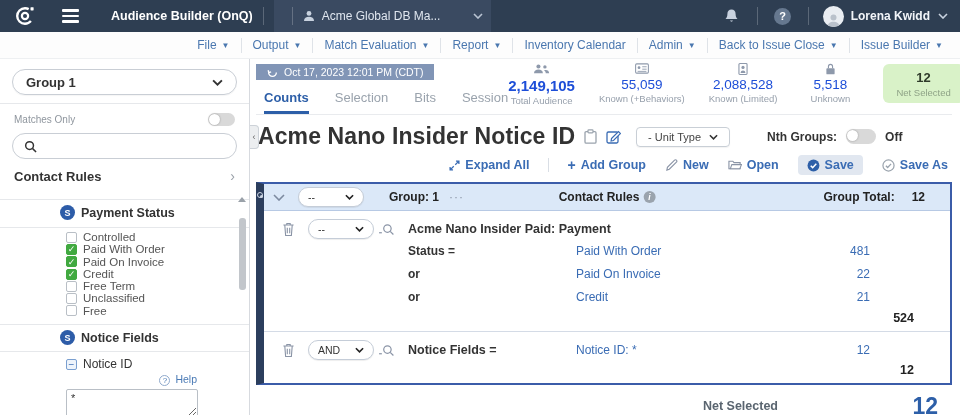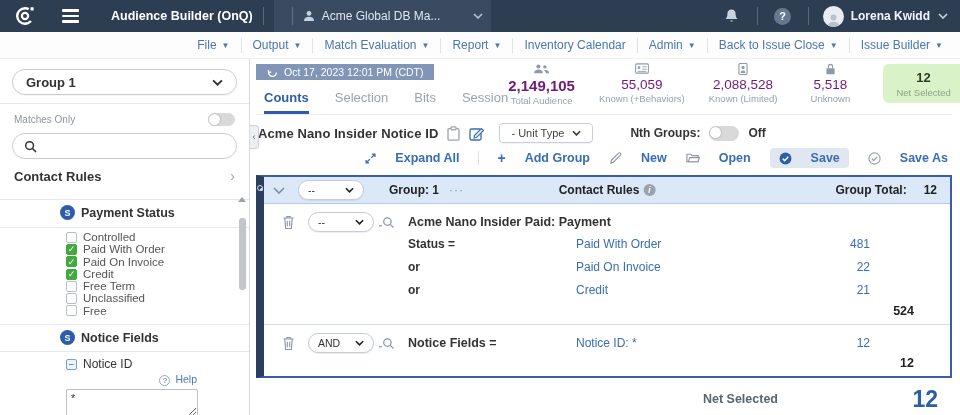--- a/index.html
+++ b/index.html
@@ -80,37 +80,37 @@
   .main-top { display:flex; align-items:flex-start; border-bottom:1px solid #e9ebee; height:56px; }
   .left-col { display:flex; flex-direction:column; }
   .date-pill { margin-top:5px; display:inline-flex; align-items:center; gap:6px; background:#8195b6; color:#fff; font-size:10.5px;
     border-radius:0; padding:2px 11px; width:max-content; cursor:pointer; }
   .tabs { display:flex; gap:26px; margin:10px 0 0 8px; }
   .tab { font-size:13px; color:#9aa3ad; padding-bottom:6px; cursor:pointer; }
   .tab.active { color:#2d5fa8; font-weight:bold; border-bottom:3px solid #2d5fa8; }
   .stats { margin-left:auto; display:flex; align-items:flex-start; gap:24px; padding:4px 6px 0 0; }
   .stat { text-align:center; min-width:58px; }
   .stat .ic { height:13px; color:#8e99ab; }
-  .stat .val { font-size:13.5px; color:#701a75; margin-top:1px; white-space:nowrap; }
+  .stat .val { font-size:13.5px; color:#1d4ed8; margin-top:1px; white-space:nowrap; }
   .stat.first .val { font-size:15px; font-weight:bold; }
   .stat .lbl { font-size:9.5px; color:#97a0ac; margin-top:1px; white-space:nowrap; }
   .green-box { background:#d9f2c8; border-radius:6px; padding:6px 13px 5px; text-align:center; margin-top:1px; }
   .green-box .val { font-size:13px; font-weight:bold; color:#2f3b2a; }
   .green-box .lbl { font-size:9.5px; color:#8fa387; margin-top:2px; white-space:nowrap; }
 
   .title-row { display:flex; align-items:center; margin-top:8px; gap:9px; padding-left:2px; }
-  .query-title { font-size:13px; font-weight:bold; color:#333; letter-spacing:.1px; }
+  .query-title { font-size:23px; font-weight:bold; color:#333; letter-spacing:.1px; }
   .ic-btn { display:flex; cursor:pointer; }
   .unit-pill { border:1px solid #c9cfd6; border-radius:4px; padding:3px 11px; font-size:11px; color:#444; display:flex;
     align-items:center; gap:8px; cursor:pointer; box-shadow:0 1px 1px rgba(0,0,0,.05); margin-left:6px; }
   .nth-label { margin-left:28px; font-size:12px; font-weight:bold; color:#333; }
   .nth-state { font-size:12px; font-weight:bold; color:#333; }
 
   .actions-row { display:flex; justify-content:flex-end; align-items:center; gap:19px; padding:5px 4px 7px 0; }
-  .action { display:flex; align-items:center; gap:19px; font-size:12.5px; font-weight:bold; color:#3a6cb4; cursor:pointer; white-space:nowrap;text-align:center; }
+  .action { display:flex; align-items:center; gap:5px; font-size:12.5px; font-weight:bold; color:#3a6cb4; cursor:pointer; white-space:nowrap;text-align:center; }
   .action.sep { border-right:1px solid #d9dee5; padding-right:18px; }
   .action.save-pill { background:#e1e7f0; border-radius:4px; padding:3px 9px; }
   .plus-glyph { font-size:14px; font-weight:bold; color:#3a6cb4; line-height:10px; }
 
   
   .rules-table { border:2px solid #3b5ca9; border-left:8px solid #2c3e5d; background:#fff; position:relative; }
   .strip-ic { position:absolute; left:-7px; top:8px; width:6px; height:6px; border:1px solid #cfd8e6; border-radius:50%; }
   .strip-ic::after { content:""; position:absolute; left:1.5px; top:1.5px; width:3px; height:3px; background:#cfd8e6; border-radius:50%; }
   .g-header { height:27px; background:#dbe8f8; display:flex; align-items:center; padding-left:9px; position:relative;
     border-bottom:1px solid #b7c9e4; }
@@ -118,21 +118,21 @@
   .pill-select { background:#fff; border:1px solid #c5cdd8; border-radius:12px; height:20px; width:66px; display:flex;
     align-items:center; padding:0 9px; font-size:10.5px; color:#333; cursor:pointer; box-shadow:0 1px 1px rgba(0,0,0,.07); }
   .pill-select .caret { margin-left:auto; color:#222; }
   .g-header .pill-select { margin-left:13px; }
   .g-group-label { margin-left:25px; font-size:12px; color:#222; font-weight:bold; }
   .g-dots { margin-left:10px; color:#8a94a6; font-size:12px; letter-spacing:1px; cursor:pointer; }
   .g-title { position:absolute; left:50%; transform:translateX(-50%); font-size:12px; font-weight:bold; color:#222;
     display:flex; align-items:center; gap:4px; }
   .info-ic { width:12px; height:12px; border-radius:50%; background:#9aa3ad; color:#fff; font-size:8.5px; font-weight:bold;
     display:flex; align-items:center; justify-content:center; font-style:italic; }
-  .g-right { margin-left:auto; display:flex; align-items:center; gap:17px; padding-right:13px; }
+  .g-right { margin-left:auto; display:flex; align-items:center; gap:17px; padding-right:25px; }
   .g-total-label { font-size:12px; font-weight:bold; color:#222; }
   .g-total-val { font-size:12px; font-weight:bold; color:#222; }
 
   .rule-row { padding:8px 0 4px; border-bottom:1px solid #d4dbe6; }
   .rule-row.last { border-bottom:none; }
   .row-line { display:grid; grid-template-columns:32px 70px 30px 168px 242px 52px; align-items:center; padding-left:12px; }
   .row-line .trash { justify-self:start; margin-left:6px; }
   .rule-name { font-size:12.5px; font-weight:bold; color:#333; white-space:nowrap; grid-column:span 3; }
   .rule-name.narrow { grid-column:span 1; }
   .cond-line { min-height:23px; align-items:center; }

